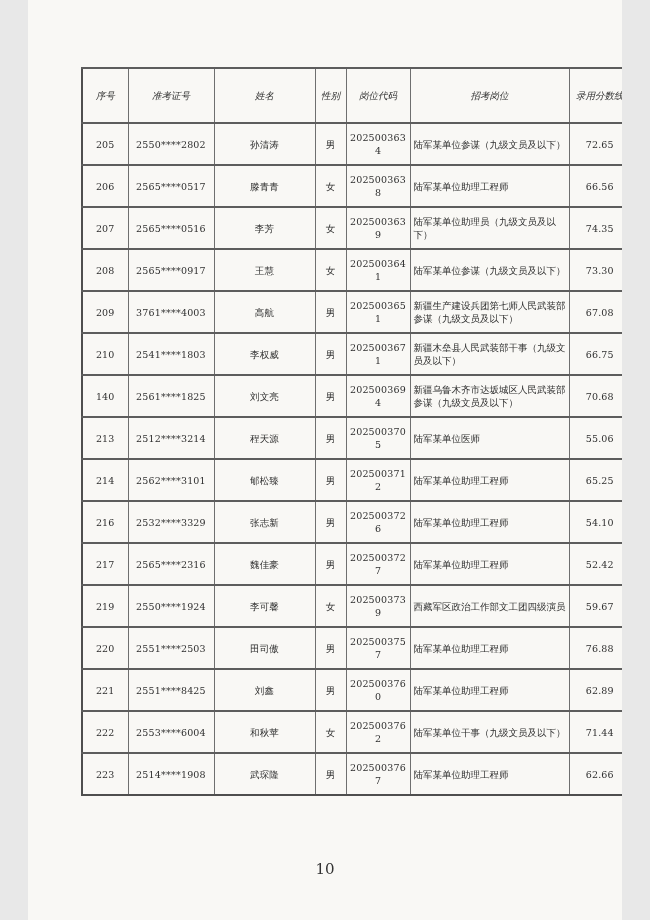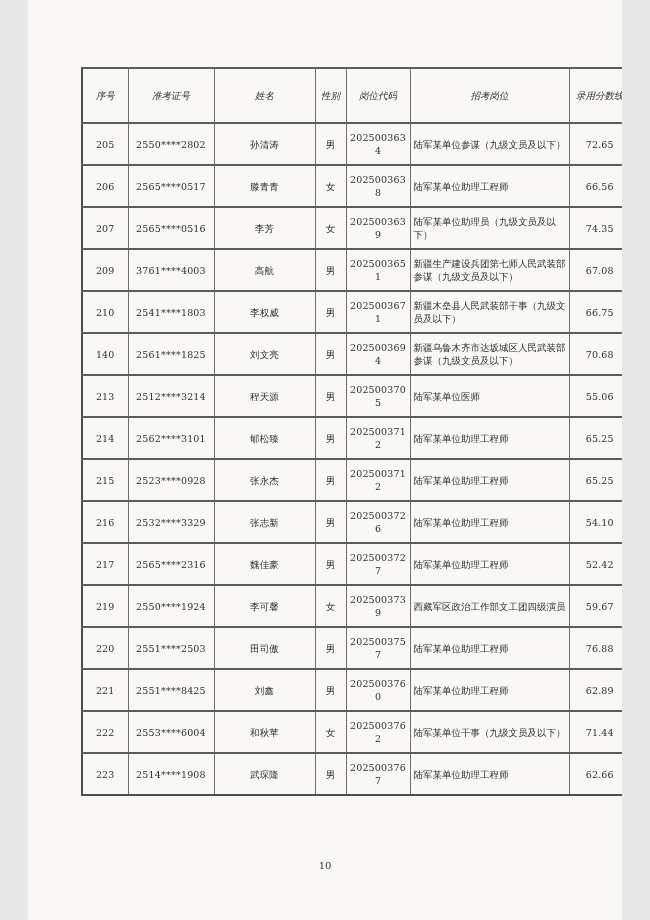--- a/index.html
+++ b/index.html
@@ -52,21 +52,21 @@
     text-align: left;
     padding: 6px 2px 6px 3px;
     letter-spacing: 0;
   }
   .page-number {
     position: absolute;
     top: 860px;
     left: 0;
     width: 100%;
     text-align: center;
-    font-size: 10px;
+    font-size: 15px;
     color: #333;
   }
 </style>
 </head>
 <body>
 
 <div class="page">
   <div class="table-wrap">
     <table class="score-table">
       <colgroup>
@@ -113,20 +113,29 @@
   <tr>
     <td class="c-no">207</td>
     <td class="c-ticket">2565****0516</td>
     <td class="c-name">李芳</td>
     <td class="c-gender">女</td>
     <td class="c-code">2025003639</td>
     <td class="c-position">陆军某单位助理员（九级文员及以下）</td>
     <td class="c-score">74.35</td>
   </tr>
 
+  <tr>
+    <td class="c-no">208</td>
+    <td class="c-ticket">2565****0917</td>
+    <td class="c-name">王慧</td>
+    <td class="c-gender">女</td>
+    <td class="c-code">2025003641</td>
+    <td class="c-position">陆军某单位参谋（九级文员及以下）</td>
+    <td class="c-score">73.30</td>
+  </tr>
 
   <tr>
     <td class="c-no">209</td>
     <td class="c-ticket">3761****4003</td>
     <td class="c-name">高航</td>
     <td class="c-gender">男</td>
     <td class="c-code">2025003651</td>
     <td class="c-position">新疆生产建设兵团第七师人民武装部参谋（九级文员及以下）</td>
     <td class="c-score">67.08</td>
   </tr>
@@ -165,29 +174,20 @@
   <tr>
     <td class="c-no">214</td>
     <td class="c-ticket">2562****3101</td>
     <td class="c-name">郇松臻</td>
     <td class="c-gender">男</td>
     <td class="c-code">2025003712</td>
     <td class="c-position">陆军某单位助理工程师</td>
     <td class="c-score">65.25</td>
   </tr>
 
-  <tr>
-    <td class="c-no">215</td>
-    <td class="c-ticket">2523****0928</td>
-    <td class="c-name">张永杰</td>
-    <td class="c-gender">男</td>
-    <td class="c-code">2025003712</td>
-    <td class="c-position">陆军某单位助理工程师</td>
-    <td class="c-score">65.25</td>
-  </tr>
 
   <tr>
     <td class="c-no">216</td>
     <td class="c-ticket">2532****3329</td>
     <td class="c-name">张志新</td>
     <td class="c-gender">男</td>
     <td class="c-code">2025003726</td>
     <td class="c-position">陆军某单位助理工程师</td>
     <td class="c-score">54.10</td>
   </tr>

